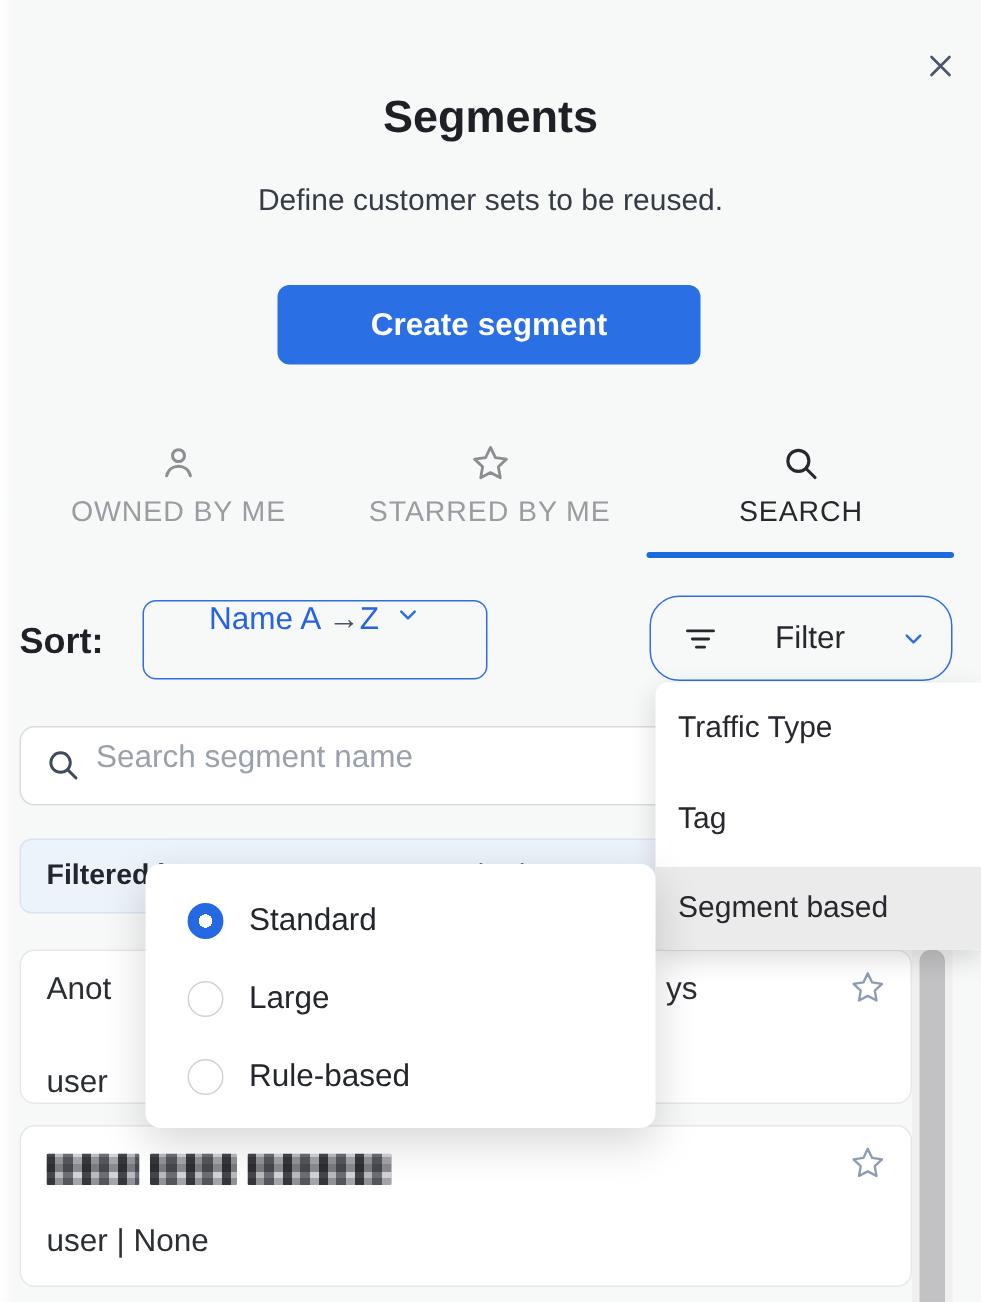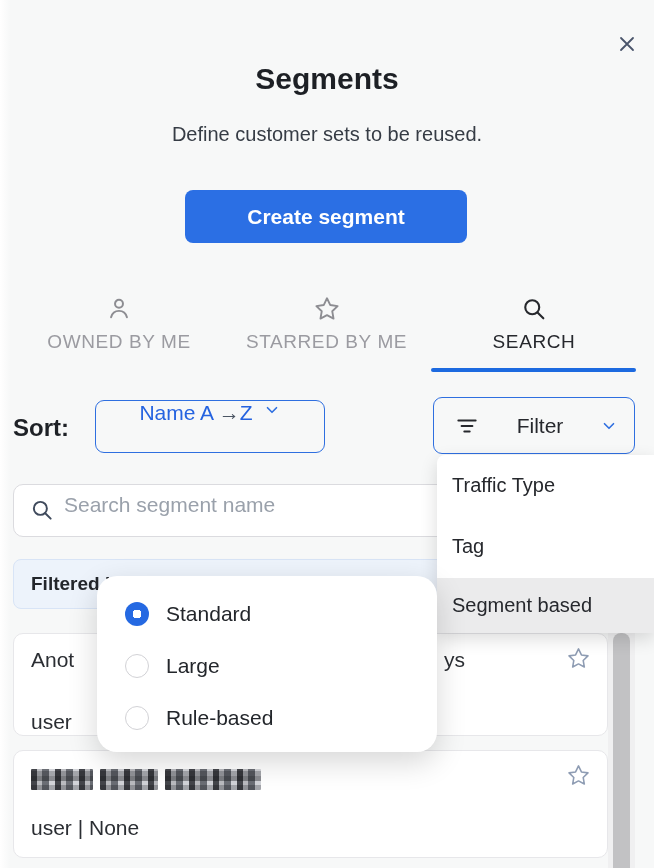--- a/index.html
+++ b/index.html
@@ -44,21 +44,21 @@
     background:#1d6ae0; border-radius:2px; }
 
   
   #sort-label { left:13px; top:414px; font-size:24px; font-weight:700; color:#1e2126; }
   #sort-select { left:95px; top:400px; width:230px; height:53px;
     border:1.5px solid #2f6fe0; border-radius:9px; display:flex;
     align-items:flex-start; justify-content:center; gap:10px; cursor:pointer;
     color:#2563e0; font-size:21px; }
   #sort-select .arrow { color:#4b5563; }
   #filter-btn { left:433px; top:397px; width:202px; height:57px;
-    border:1.5px solid #2f6fe0; border-radius:9px; display:flex;
+    border:1.5px solid #2f6fe0; border-radius:20px; display:flex;
     align-items:center; cursor:pointer; padding:0 16px 0 20px; }
   #filter-btn .filter-label { flex:1; text-align:center; font-size:21px; color:#26282d; }
   #filter-btn .chev { color:#2f6fe0; }
   #sort-select .chev { color:#2f6fe0; display:flex; }
 
   
   #search-box { left:13px; top:484px; width:599px; height:53px; }
   #search-box input { width:100%; height:100%; border:1px solid #dbdbdf;
     border-radius:10px; background:#ffffff; padding:0 14px 12px 50px;
     font-size:21px; color:#23262b; font-family:inherit; outline:none; }
@@ -103,21 +103,21 @@
     background:#ffffff; border-radius:8px 0 0 8px;
     box-shadow:0 6px 18px rgba(0,0,0,.14); z-index:5; }
   .menu-item { display:flex; align-items:center; padding-left:15px;
     font-size:20px; color:#26282d; cursor:pointer; }
   #menu-item-0 { height:60px; }
   #menu-item-1 { height:63px; }
   #menu-item-2 { height:55px; background:#ebebec; }
 
   
   #type-popup { left:97px; top:576px; width:340px; height:176px;
-    background:#ffffff; border-radius:20px;
+    background:#ffffff; border-radius:10px;
     box-shadow:0 10px 30px rgba(0,0,0,.16); z-index:6; padding-top:12px; }
   .radio-row { height:52px; display:flex; align-items:center;
     padding-left:28px; gap:17px; cursor:pointer; }
   .radio { width:24px; height:24px; border-radius:50%; flex:none;
     border:1.5px solid #d2d2d6; background:#ffffff; }
   .radio.selected { border:none; background:#2569e2;
     background-image:radial-gradient(circle, #ffffff 0 4.5px, #2569e2 4.5px); }
   .radio-label { font-size:21px; color:#23262b; }
 
   svg { display:block; }

